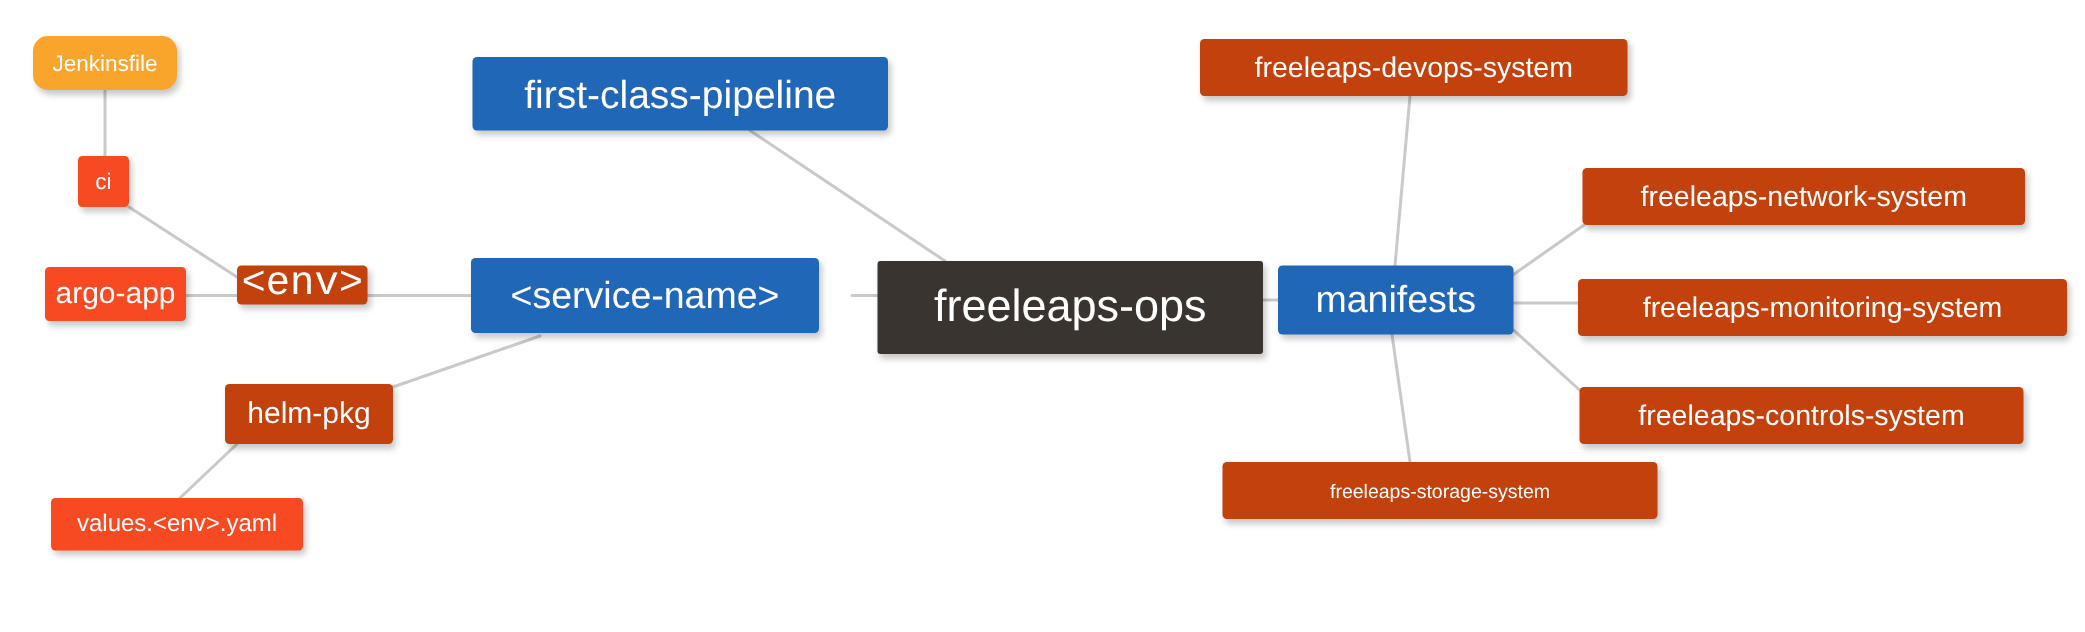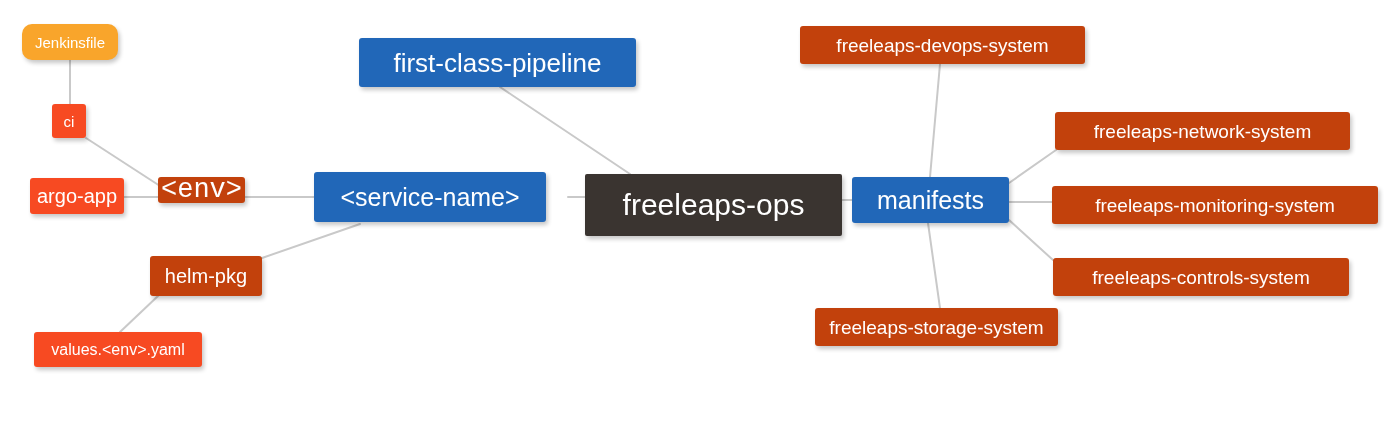--- a/index.html
+++ b/index.html
@@ -47,23 +47,23 @@
       <line x1="1053" y1="260" x2="1009" y2="220" stroke="#c9c9c9" stroke-width="2" stroke-linecap="round"></line>
       <line x1="940" y1="308" x2="928" y2="223" stroke="#c9c9c9" stroke-width="2" stroke-linecap="round"></line>
     </svg>
   <div id="node-layer">
       <div class="node n-orange" style="left: 22px; top: 24px; width: 96px; height: 36px; font-size: 15px; border-radius: 10px;">Jenkinsfile</div>
       <div class="node n-red" style="left: 52px; top: 104px; width: 34px; height: 34px; font-size: 15px;">ci</div>
       <div class="node n-red" style="left: 30px; top: 178px; width: 94px; height: 36px; font-size: 20px;">argo-app</div>
       <div class="node n-green" style="left: 158px; top: 177px; width: 87px; height: 26px; font-size: 27px; font-family: Liberation Mono, monospace;">&lt;env&gt;</div>
       <div class="node n-green" style="left: 150px; top: 256px; width: 112px; height: 40px; font-size: 20px;">helm-pkg</div>
       <div class="node n-red" style="left: 10px; top: 332px; width: 168px; height: 35px; font-size: 16px; margin-left: 24px;">values.&lt;env&gt;.yaml</div>
-      <div class="node n-blue" style="left: 315px; top: 38px; width: 277px; height: 49px; font-size: 26px; margin-left: 44px;">first-class-pipeline</div>
+      <div class="node n-blue" style="left: 315px; top: 38px; width: 277px; height: 49px; font-size: 26px;">first-class-pipeline</div>
       <div class="node n-blue" style="left: 314px; top: 172px; width: 232px; height: 50px; font-size: 25px;">&lt;service-name&gt;</div>
       <div class="node n-root" style="left: 585px; top: 174px; width: 257px; height: 62px; font-size: 30px;">freeleaps-ops</div>
       <div class="node n-blue" style="left: 852px; top: 177px; width: 157px; height: 46px; font-size: 25px;">manifests</div>
       <div class="node n-green" style="left: 800px; top: 26px; width: 285px; height: 38px; font-size: 19px;">freeleaps-devops-system</div>
       <div class="node n-green" style="left: 1055px; top: 112px; width: 295px; height: 38px; font-size: 19px;">freeleaps-network-system</div>
       <div class="node n-green" style="left: 1052px; top: 186px; width: 326px; height: 38px; font-size: 19px;">freeleaps-monitoring-system</div>
       <div class="node n-green" style="left: 1053px; top: 258px; width: 296px; height: 38px; font-size: 19px;">freeleaps-controls-system</div>
-      <div class="node n-green" style="left: 815px; top: 308px; width: 243px; height: 38px; font-size: 19px;">freeleaps-storage-system</div>
+      <div class="node n-green" style="left: 815px; top: 308px; width: 290px; height: 38px; font-size: 13px;">freeleaps-storage-system</div>
     </div>
 </div>
 
 </body></html>

